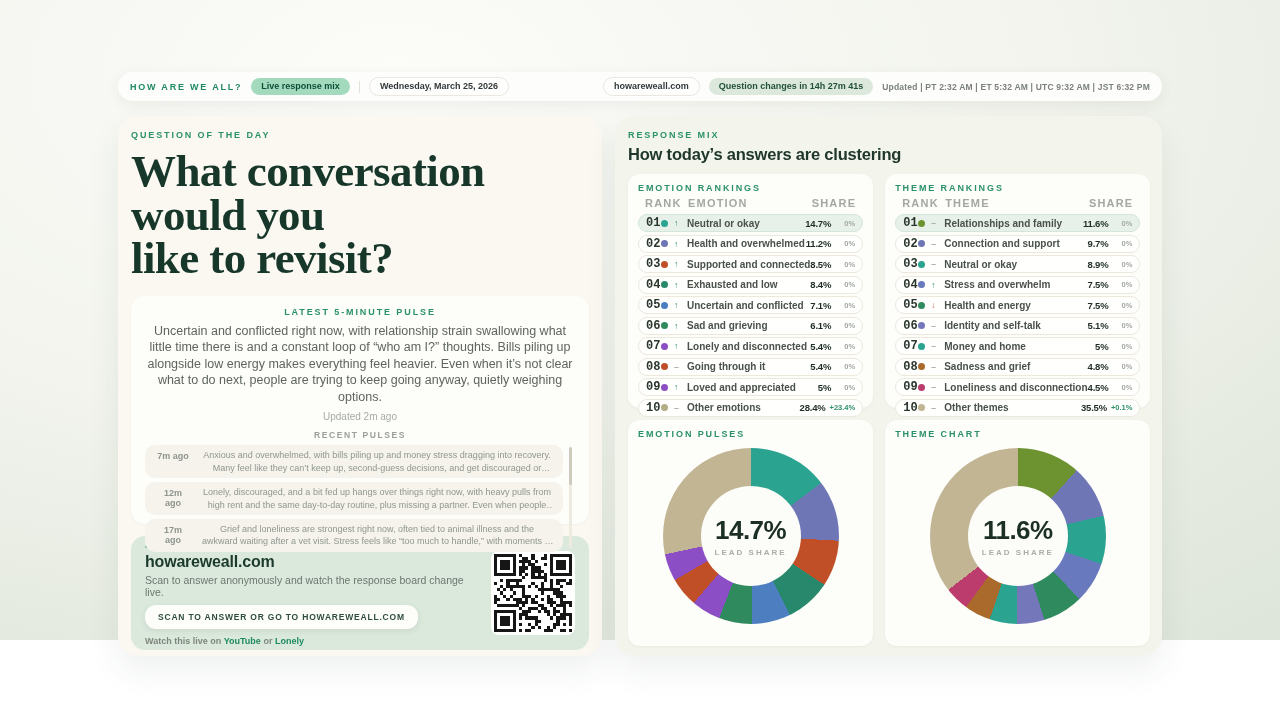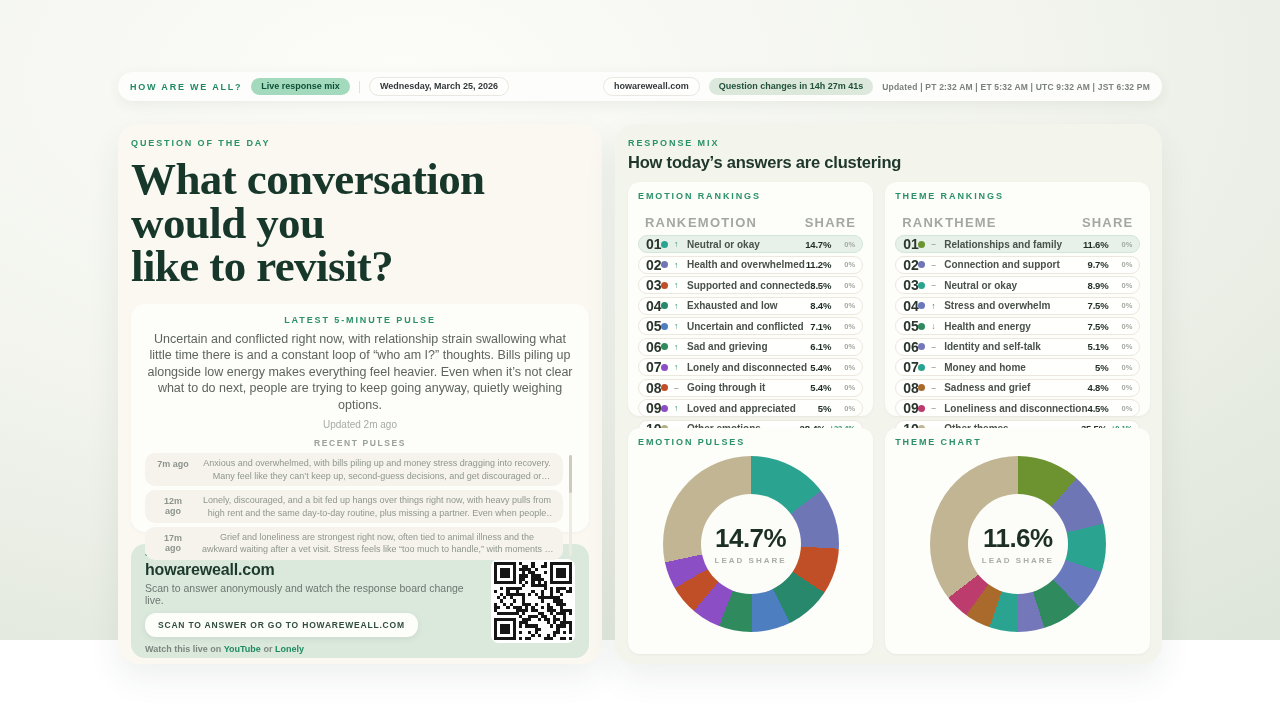--- a/index.html
+++ b/index.html
@@ -14,21 +14,21 @@
   .tb-group{display:flex;align-items:center;gap:9px;}
   .tb-brand{font-size:9px;font-weight:700;letter-spacing:1.8px;color:#1f8a61;}
   .pill{border-radius:10px;padding:4px 10px;font-size:9px;font-weight:700;line-height:1;white-space:nowrap;}
   .pill.badge{background:#a3dabe;color:#0d4f36;}
   .pill.outline{background:#fefefd;border:1px solid #e9e7df;color:#33393a;}
   .pill.sage{background:#dbe8db;color:#21503b;}
   .tb-divider{width:1px;height:12px;background:#e3e1d8;}
   .tb-updated{font-size:8.5px;color:#7b827b;font-weight:600;letter-spacing:.2px;white-space:nowrap;}
 
   
-  .card{position:absolute;top:124px;border-radius:20px;box-shadow:0 14px 32px rgba(40,60,45,.08);box-sizing:border-box;}
+  .card{position:absolute;top:116px;border-radius:20px;box-shadow:0 14px 32px rgba(40,60,45,.08);box-sizing:border-box;}
   .card.left{left:118px;width:484px;height:540px;background:#fbf8f2;padding:14px 13px;}
   .card.right{left:615px;width:547px;height:540px;background:#f3f5ed;padding:14px 13px;}
   .sec-label{font-size:9px;font-weight:700;letter-spacing:1.9px;color:#2a9168;}
   .sec-label.muted{color:#9aa09a;letter-spacing:1.6px;font-size:8.5px;}
 
   h1.question{margin:10px 0 0;font-family:"Liberation Serif","DejaVu Serif",serif;font-weight:700;
     font-size:45px;line-height:.97;color:#17372b;letter-spacing:-.6px;white-space:pre-line;}
 
   .pulse-box{margin-top:15px;background:#fdfdfa;border-radius:14px;padding:11px 14px;height:228px;
     box-sizing:border-box;box-shadow:0 1px 3px rgba(40,60,45,.04);text-align:center;}
@@ -56,28 +56,28 @@
   .qr-wrap{flex:0 0 84px;height:84px;background:#ffffff;border-radius:8px;padding:3px;box-sizing:border-box;}
   .qr-wrap svg{width:78px;height:78px;display:block;}
 
   
   .rm-heading{margin-top:5px;font-size:16.5px;font-weight:700;color:#20372b;letter-spacing:-.2px;}
   .rm-grid{margin-top:10px;display:grid;grid-template-columns:1fr 1fr;gap:12px;}
   .panel{background:#fdfdfa;border-radius:12px;padding:9px 10px;box-sizing:border-box;
     box-shadow:0 1px 3px rgba(40,60,45,.05);}
   .rank-panel{height:234px;}
   .chart-panel{height:226px;}
-  .rk-head{display:flex;align-items:flex-end;margin:14px 7px 5px;font-size:13px;font-weight:700;
+  .rk-head{display:flex;align-items:flex-end;margin:4px 7px 5px;font-size:11px;font-weight:700;
     letter-spacing:1.2px;color:#a3a9a1;}
   .rk-head .h-rank{width:43px;}
   .rk-head .h-name{flex:1;}
   .rk-row{display:flex;align-items:center;height:16px;border:1px solid #ede8de;background:#fffffd;
     border-radius:9px;padding:0 7px;margin-bottom:2.5px;}
   .rk-row.lead{background:#e7f1e9;border-color:#d3e6d8;}
-  .rk-rank{font-size:14px;font-weight:700;color:#2a362d;width:13px;}
+  .rk-rank{font-size:12px;font-weight:700;color:#2a362d;width:13px;font-family:Liberation Mono, monospace;}
   .rk-dot{width:7px;height:7px;border-radius:50%;margin:0 6px 0 2px;flex:0 0 auto;}
   .rk-trend{width:13px;font-size:8.5px;font-weight:700;}
   .rk-name{flex:1;font-size:10px;font-weight:700;color:#49514a;white-space:nowrap;overflow:hidden;}
   .rk-share{font-size:9.5px;font-weight:800;color:#1f2d24;letter-spacing:-.2px;}
   .rk-delta{font-size:7.5px;font-weight:700;color:#a3a9a1;margin-left:4px;min-width:20px;text-align:right;}
 
   .donut{position:relative;width:176px;height:176px;border-radius:50%;margin:9px auto 0;}
   .donut-hole{position:absolute;inset:38px;border-radius:50%;background:#fcfcf8;display:flex;
     flex-direction:column;align-items:center;justify-content:center;}
   .donut-value{font-size:26px;font-weight:800;color:#1c2f25;letter-spacing:-.5px;}

